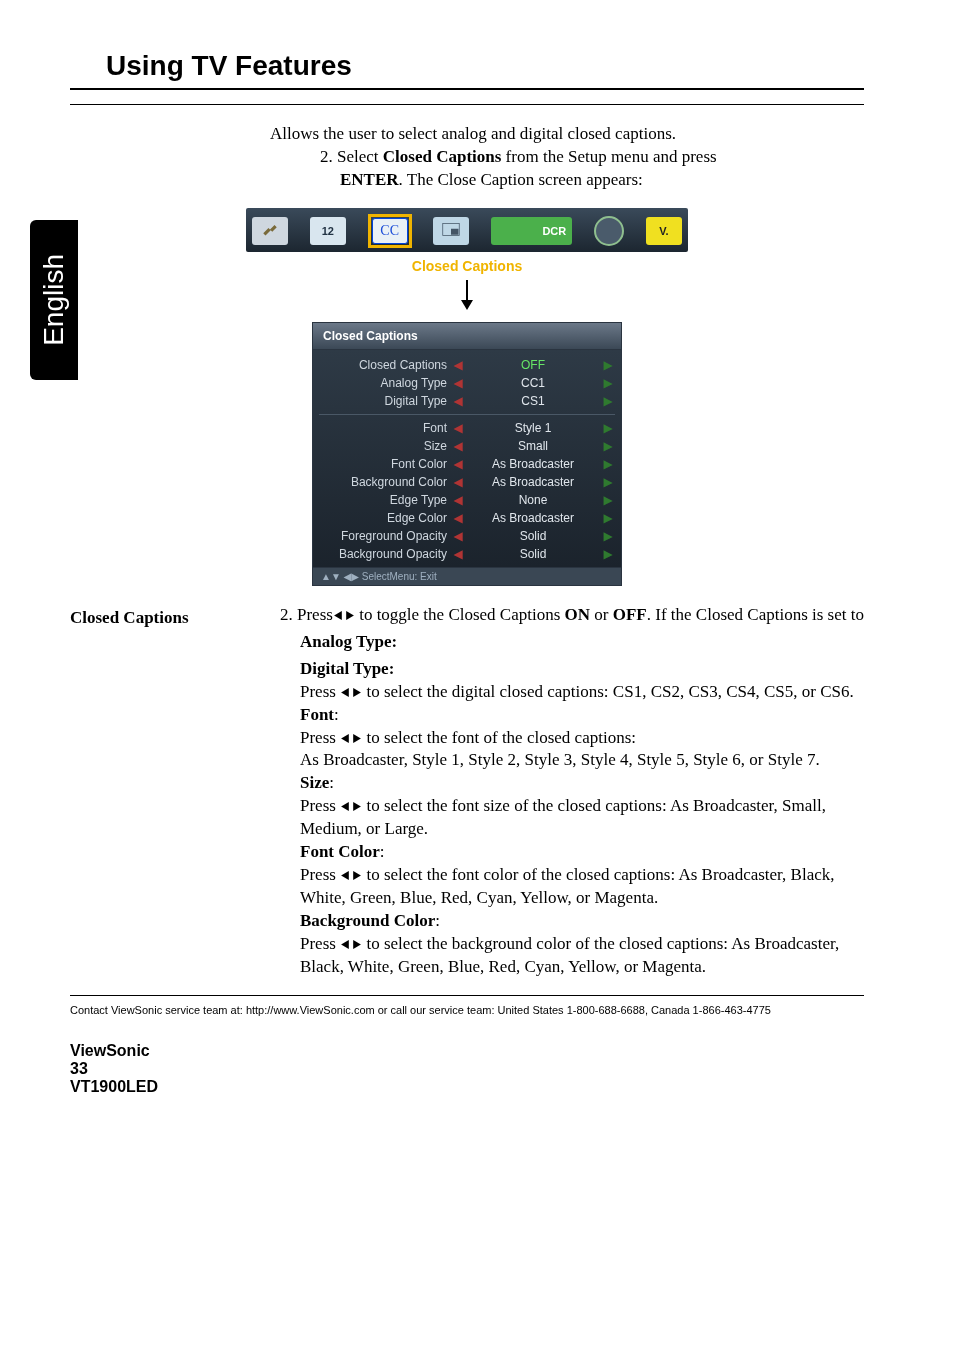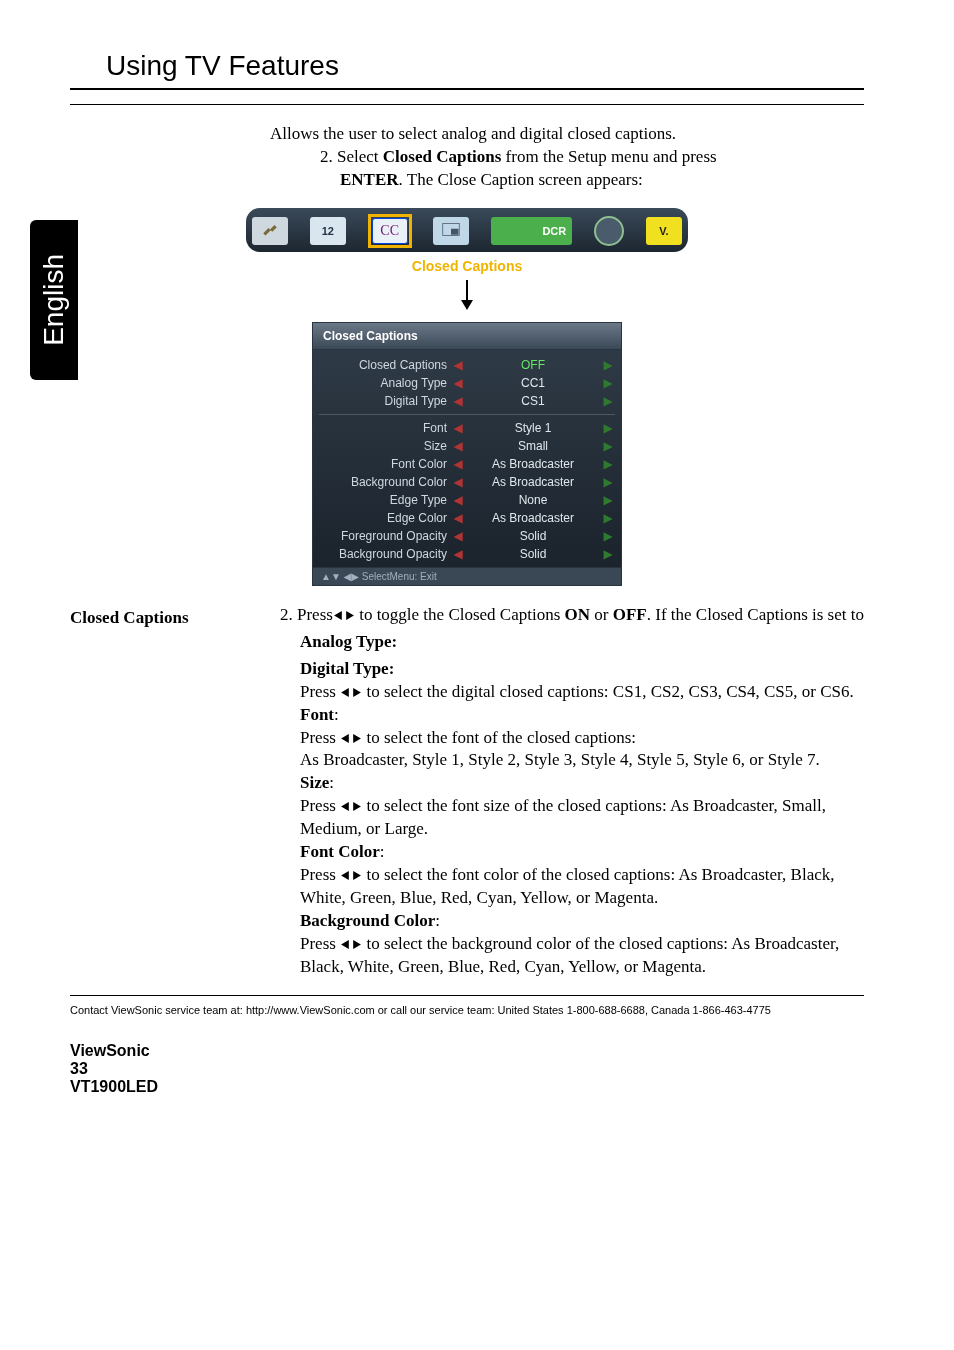--- a/index.html
+++ b/index.html
@@ -30,21 +30,21 @@
     justify-content: center;
   }
   .side-tab span {
     writing-mode: vertical-rl;
     transform: rotate(180deg);
     font-family: Arial, Helvetica, sans-serif;
     font-size: 28px;
   }
   .section-title {
     font-family: Arial, Helvetica, sans-serif;
-    font-weight: normal;
+    font-weight: bold;
     font-size: 28px;
     margin: 0 0 6px 36px;
   }
   hr.rule-top {
     border: none;
     border-top: 2.5px solid #000;
     margin: 2px 0 14px 0;
   }
   hr.rule-sub {
     border: none;
@@ -66,37 +66,37 @@
   }
   .menu-strip {
     width: 430px;
     margin: 16px auto 4px auto;
     background: linear-gradient(#3a4a5a, #1c2630);
     padding: 6px 6px 4px 6px;
     display: flex;
     gap: 8px;
     align-items: center;
     justify-content: space-between;
-    border-radius: 14px;
+    border-radius: 2px;
   }
   .strip-ic {
     width: 36px;
     height: 28px;
     display: flex;
     align-items: center;
     justify-content: center;
     border-radius: 3px;
     font-family: Arial, sans-serif;
     font-size: 11px;
     font-weight: bold;
   }
   .ic-wrench { background:#cfd7df; color:#556; }
   .ic-12    { background:#d9e6ef; color:#234; }
   .ic-cc-outer { border:3px solid #f0b400; padding:1px; background:transparent;}
-  .ic-cc    { background:#e9f0f6; color:#701a75; font-size:14px; border:1px solid #0044dd; border-radius:3px; width:34px; height:24px; display:flex;align-items:center;justify-content:center;}
+  .ic-cc    { background:#e9f0f6; color:#1d4ed8; font-size:14px; border:1px solid #0044dd; border-radius:3px; width:34px; height:24px; display:flex;align-items:center;justify-content:center;}
   .ic-pip   { background:#bfd7e6; color:#234; }
   .ic-dcr   { background:#4bb04b; color:#fff;padding-left:45px; }
   .ic-ring  { background:#4a5b6b; border:2px solid #8fbf8f; border-radius:50%; width:26px;height:26px;}
   .ic-v     { background:#f0e020; color:#222;}
   .strip-label {
     text-align: center;
     color: #f0b400;
     font-family: Arial, sans-serif;
     font-weight: bold;
     font-size: 14px;

